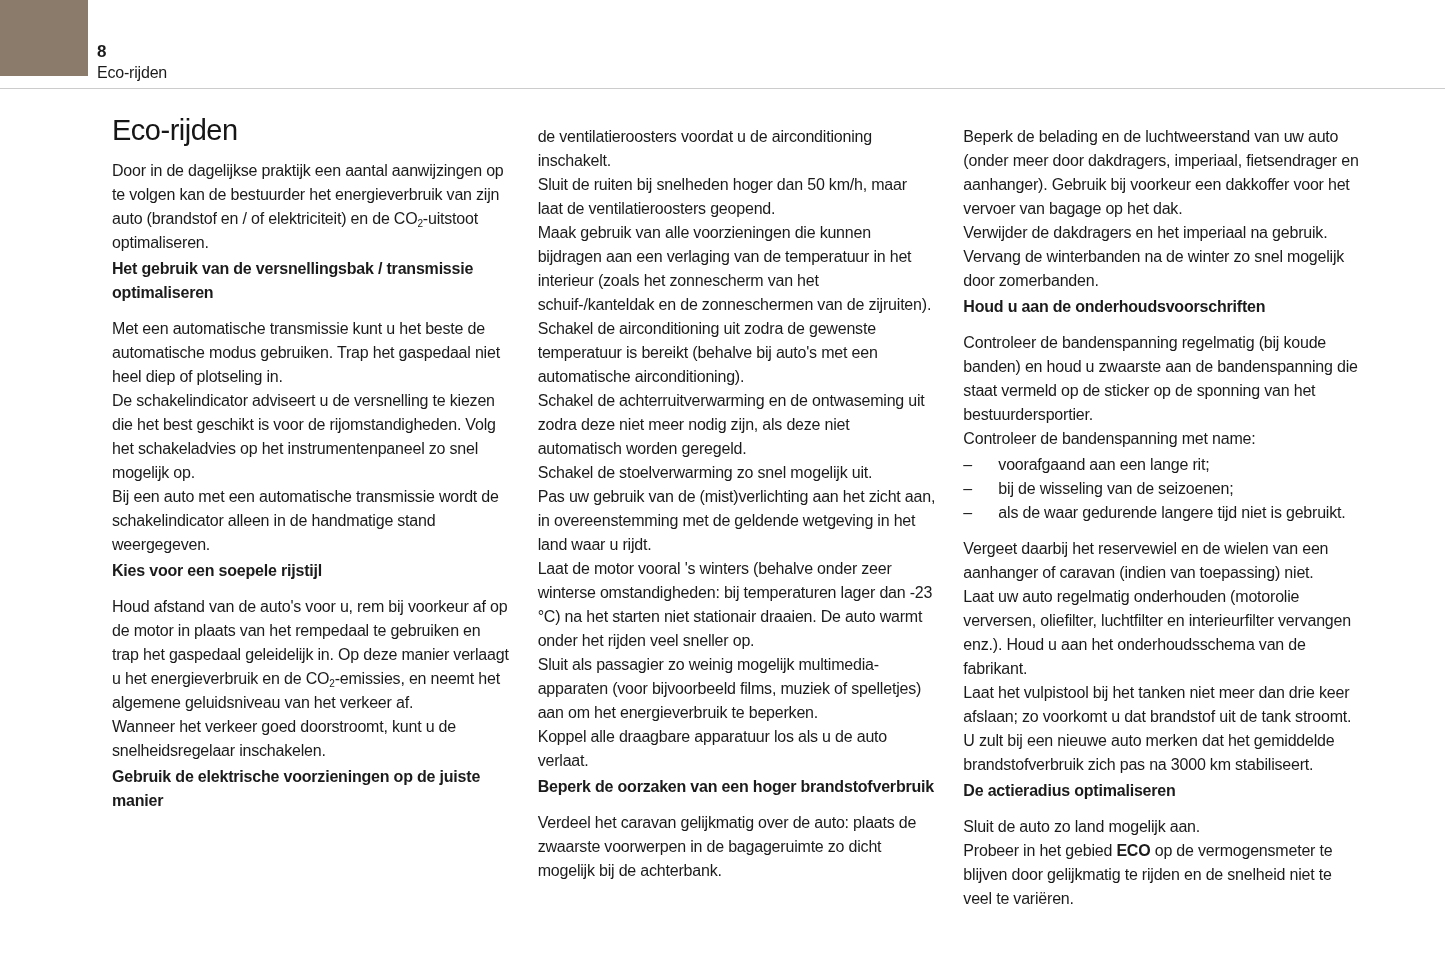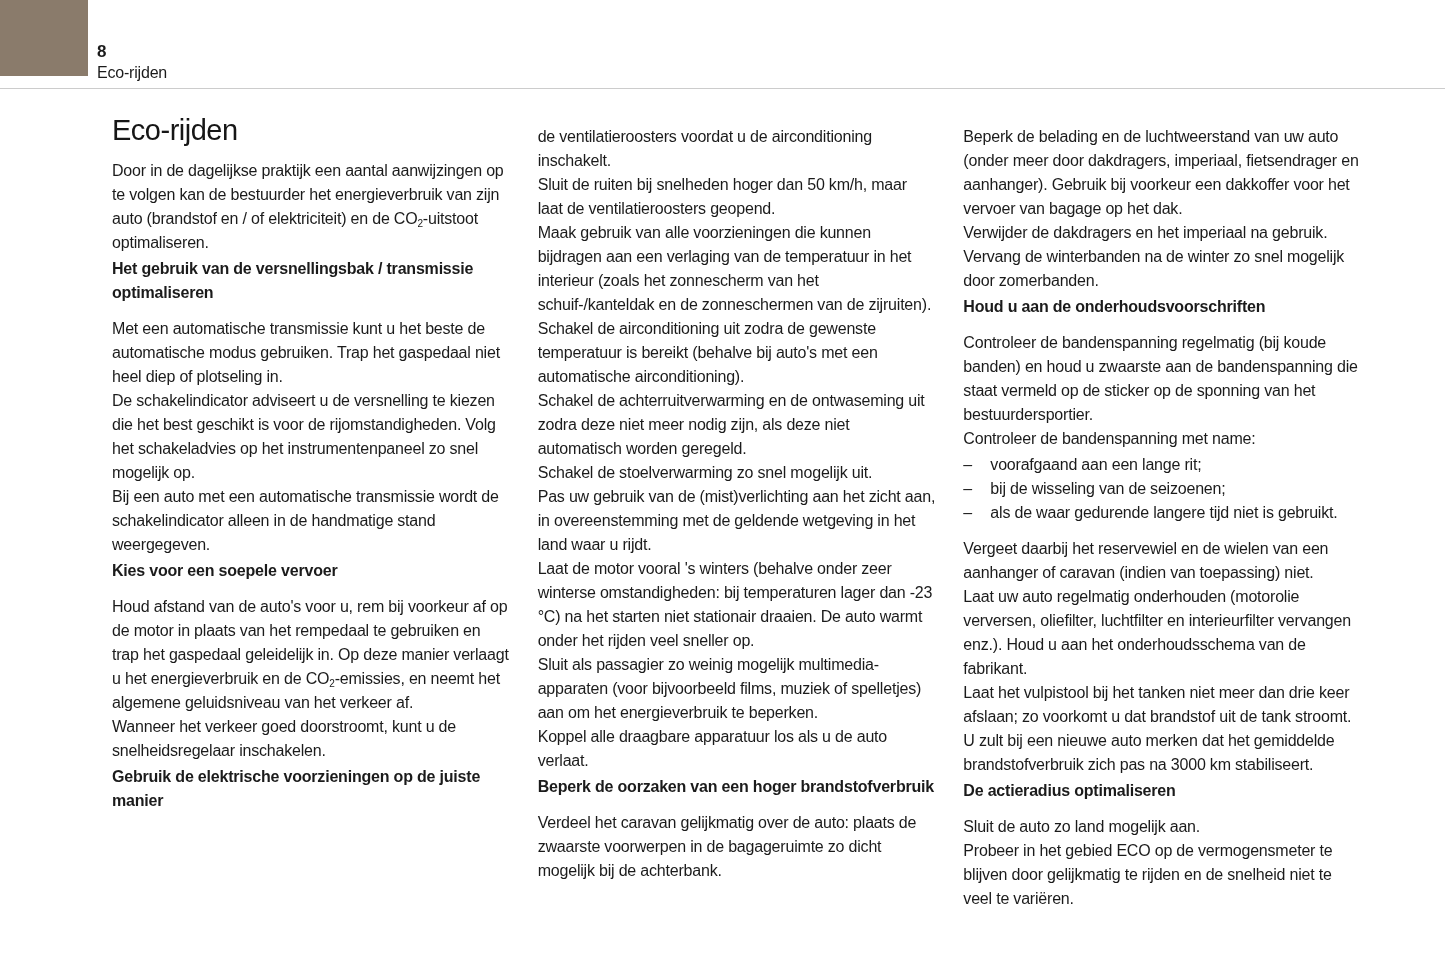--- a/index.html
+++ b/index.html
@@ -72,22 +72,22 @@
     line-height: 0;
     vertical-align: -3px;
   }
   .bullet {
     display: flex;
     font-size: 16px;
     line-height: 24px;
     letter-spacing: -0.2px;
   }
   .bullet .dash { flex: 0 0 27px; }
-  .bullet .bullet-text { flex: 1 1 auto; }
-  .bold { font-weight: 400; }
+  .bullet .bullet-text { flex: 1 1 auto; margin-left: 8px; }
+  .bold { font-weight: 700; }
 </style>
 </head>
 <body>
 
 <div class="page">
 
   <div class="corner-tab"></div>
 
   <header class="page-header">
     <div class="page-number">8</div>
@@ -98,21 +98,21 @@
 
   <main class="columns">
 
     <section class="col">
       <h1 class="doc-title">Eco-rijden</h1>
       <p class="body"><span>Door in de dagelijkse praktijk een aantal aanwijzingen op te volgen kan de bestuurder het energieverbruik van zijn auto (brandstof en / of elektriciteit) en de CO</span><sub>2</sub><span>-uitstoot optimaliseren.</span></p>
       <h2 class="hd">Het gebruik van de versnellingsbak / transmissie optimaliseren</h2>
       <p class="body">Met een automatische transmissie kunt u het beste de automatische modus gebruiken. Trap het gaspedaal niet heel diep of plotseling in.
 De schakelindicator adviseert u de versnelling te kiezen die het best geschikt is voor de rijomstandigheden. Volg het schakeladvies op het instrumentenpaneel zo snel mogelijk op.
 Bij een auto met een automatische transmissie wordt de schakelindicator alleen in de handmatige stand weergegeven.</p>
-      <h2 class="hd">Kies voor een soepele vervoer</h2>
+      <h2 class="hd">Kies voor een soepele rijstijl</h2>
       <p class="body"><span>Houd afstand van de auto's voor u, rem bij voorkeur af op de motor in plaats van het rempedaal te gebruiken en trap het gaspedaal geleidelijk in. Op deze manier verlaagt u het energieverbruik en de CO</span><sub>2</sub><span>-emissies, en neemt het algemene geluidsniveau van het verkeer af.
 Wanneer het verkeer goed doorstroomt, kunt u de snelheidsregelaar inschakelen.</span></p>
       <h2 class="hd">Gebruik de elektrische voorzieningen op de juiste manier</h2>
     </section>
 
     <section class="col">
       <p class="body">de ventilatieroosters voordat u de airconditioning inschakelt.
 Sluit de ruiten bij snelheden hoger dan 50 km/h, maar laat de ventilatieroosters geopend.
 Maak gebruik van alle voorzieningen die kunnen bijdragen aan een verlaging van de temperatuur in het interieur (zoals het zonnescherm van het schuif-/kanteldak en de zonneschermen van de zijruiten).
 Schakel de airconditioning uit zodra de gewenste temperatuur is bereikt (behalve bij auto's met een automatische airconditioning).

